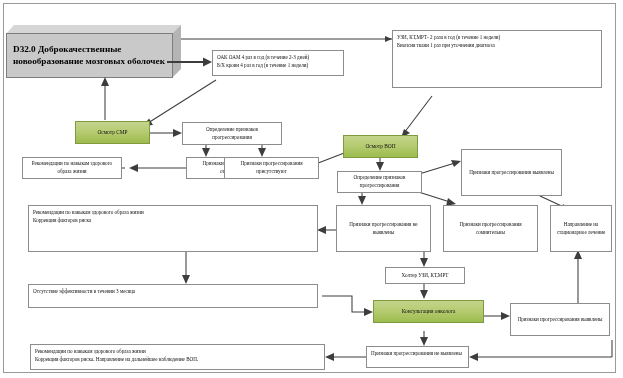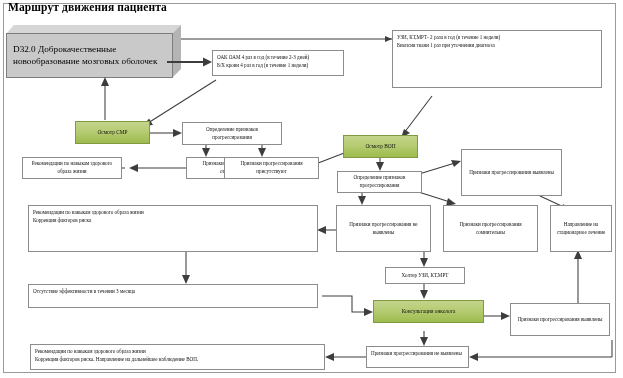--- a/index.html
+++ b/index.html
@@ -12,34 +12,33 @@
   .box.tl{text-align:left;}
   .green{border:1px solid #7f9a3f;background:linear-gradient(to bottom,#c3d48c 0%,#b6cc72 45%,#9dbb4e 100%);color:#111;font-size:5.4px;display:flex;align-items:center;justify-content:center;text-align:center;box-shadow:inset 0 0 0 0 #fff;}
   
   #dx{position:absolute;left:6px;top:25px;width:175px;height:53px;}
   #dx .face{position:absolute;left:0;top:8px;width:167px;height:45px;background:#c9c9c9;border:1px solid #7d7d7d;box-sizing:border-box;
     display:flex;align-items:center;}
   #dx .topq{position:absolute;left:0;top:0;width:175px;height:9px;background:#d6d6d6;
     clip-path:polygon(8px 0,175px 0,167px 9px,0 9px);border:0;}
   #dx .side{position:absolute;left:166px;top:0;width:9px;height:53px;background:#b4b4b4;
     clip-path:polygon(0 9px,9px 0,9px 44px,0 53px);}
-  #dx .txt{font-weight:normal;font-size:9.2px;line-height:1.28;padding:0 6px;color:#000;font-family:"Liberation Serif",serif;}
+  #dx .txt{font-weight:bold;font-size:9.2px;line-height:1.28;padding:0 6px;color:#000;font-family:"Liberation Serif",serif;}
   svg#wires{position:absolute;left:0;top:0;width:623px;height:378px;pointer-events:none;}
   line,polyline,path{stroke:#3d3d3d;stroke-width:1.05;fill:none;}
   .thick{stroke-width:2.1;}
   .ah{fill:#3d3d3d;stroke:none;}
 </style>
 </head>
 <body>
 
 <div id="canvas">
 
   <div id="frame"></div>
 
-  <div class="title">Маршрут движения пациента</div>
 
   <div id="dx">
     <div class="topq"></div>
     <div class="side"></div>
     <div class="face">
       <div class="txt">D32.0 Доброкачественные новообразование мозговых оболочек</div>
     </div>
   </div>
 
   <svg id="wires">

